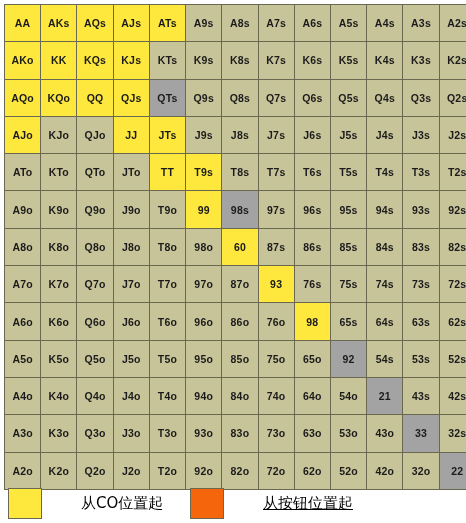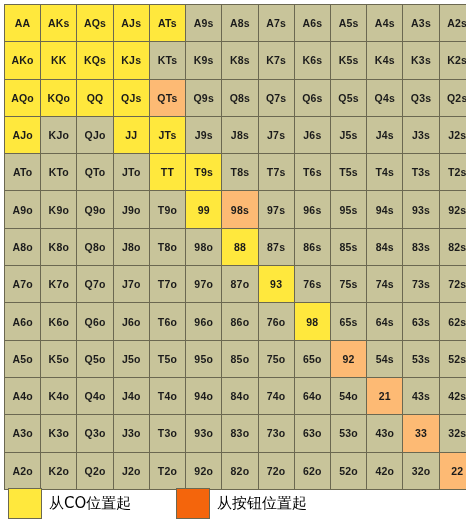--- a/index.html
+++ b/index.html
@@ -14,27 +14,27 @@
     border:1px solid #6b6851;
     text-align:center;vertical-align:middle;
     font-size:10.5px;font-weight:bold;color:#1b1b1b;
     letter-spacing:.2px;
     background:#c8c49a;
     padding:0;
     overflow:hidden;
     white-space:nowrap;
   }
   table.range-grid td.co   {background:#ffe83d;}
-  table.range-grid td.btn  {background:#fdba74;}
+  table.range-grid td.btn  {background:#a3a3a3;}
   table.range-grid td.none {background:#c8c49a;}
 
   .legend{position:absolute;left:0;top:484px;width:466px;height:39px;}
-  .legend-item{position:absolute;display:flex;align-items:center;}
+  .legend-item{position:absolute;display:flex;align-items:center;gap:32px;}
   .legend-item.first{left:8px;top:4px;}
-  .legend-item.second{left:176px;top:4px;}
+  .legend-item.second{left:190px;top:4px;text-decoration:underline;}
   .swatch{width:34px;height:31px;border:1px solid #6b6851;box-sizing:border-box;}
   .swatch.co{background:#ffe83d;}
   .swatch.btn{background:#f4650c;}
   .legend-label{margin-left:7px;font-size:15px;color:#000;
                 font-family:"DejaVu Sans","Liberation Sans",sans-serif;
                 line-height:1;white-space:nowrap;}
 </style>
 </head>
 <body>
 
@@ -133,21 +133,21 @@
             <td class="none">93s</td>
             <td class="none">92s</td>
           </tr>
           <tr>
             <td class="none">A8o</td>
             <td class="none">K8o</td>
             <td class="none">Q8o</td>
             <td class="none">J8o</td>
             <td class="none">T8o</td>
             <td class="none">98o</td>
-            <td class="co">88</td>
+            <td class="co">60</td>
             <td class="none">87s</td>
             <td class="none">86s</td>
             <td class="none">85s</td>
             <td class="none">84s</td>
             <td class="none">83s</td>
             <td class="none">82s</td>
           </tr>
           <tr>
             <td class="none">A7o</td>
             <td class="none">K7o</td>

